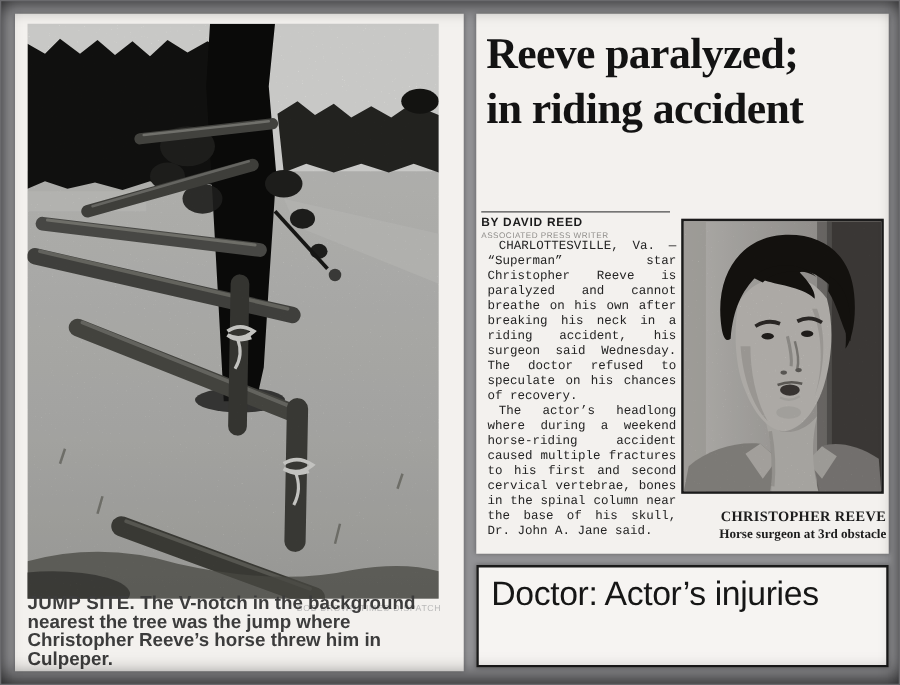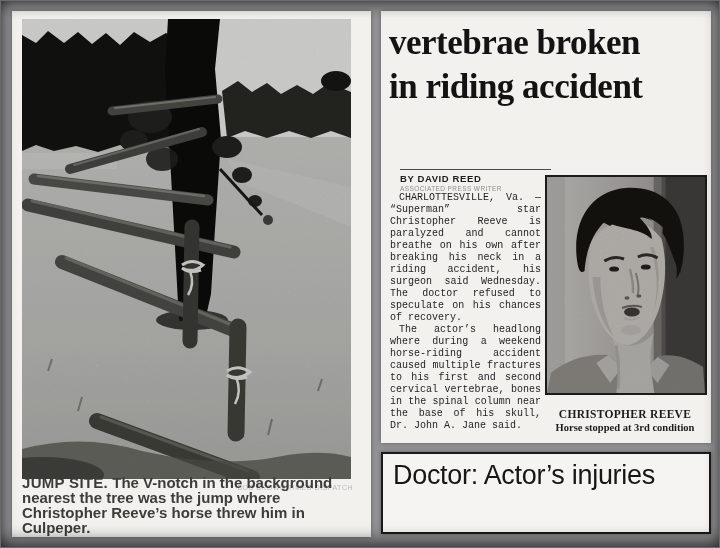--- a/index.html
+++ b/index.html
@@ -36,38 +36,38 @@
   .jump-caption .lead{letter-spacing:.3px;}
   
   .article-panel{left:381px;top:11px;width:330px;height:432px;}
   .headline{
     position:absolute;left:8px;top:10px;width:316px;margin:0;
     font-family:"Liberation Serif",serif;font-weight:bold;color:#131313;
     font-size:35px;line-height:44px;letter-spacing:-.5px;
   }
   .headline span{display:block;}
   .byline-block{
-    position:absolute;left:19px;top:158px;width:151px;
+    position:absolute;left:4px;top:158px;width:151px;
     border-top:1px solid #4c4c4c;padding-top:3px;
   }
   .byline{font-size:9.5px;font-weight:bold;letter-spacing:.6px;color:#1c1c1c;}
   .agency{font-size:6.5px;letter-spacing:.4px;color:#8f8d8a;margin-top:1px;}
   .body-col{
     position:absolute;left:9px;top:181px;width:151px;
     font-family:Liberation Mono, monospace;font-size:10px;line-height:12px;
     color:#242424;text-align:justify;
   }
   .body-col p{margin:0;text-indent:9px;}
   .portrait{
     position:absolute;left:164px;top:164px;width:158px;height:216px;
     border:2px solid #1b1b1b;background:#b8b5b2;
   }
   .portrait svg{display:block;width:100%;height:100%;}
   .photo-caption{
-    position:absolute;left:160px;top:397px;width:168px;text-align:center;
+    position:absolute;left:160px;top:397px;width:168px;text-align:right;
     color:#1c1c1c;
   }
   .photo-caption .name{font-family:"Liberation Serif",serif;font-size:11.5px;font-weight:bold;letter-spacing:.3px;line-height:13px;}
   .photo-caption .sub{font-family:"Liberation Serif",serif;font-size:10.5px;font-weight:bold;line-height:13px;}
   
   .quote-panel{
     left:381px;top:452px;width:330px;height:82px;
     border:2px solid #1a1a1a;box-sizing:border-box;background:#f6f4f2;
   }
   .quote-line{
@@ -156,21 +156,21 @@
         </g>
         <rect x="0" y="0" width="329" height="460" filter="url(#grain1)" opacity="0.16"></rect>
       </svg>
     </div>
     <div class="credit">BOB BROWN/TIMES-DISPATCH</div>
     <div class="jump-caption"><span class="lead">JUMP SITE.</span><span> The V-notch in the background nearest the tree was the jump where Christopher Reeve’s horse threw him in Culpeper.</span></div>
   </div>
 
   <div class="card article-panel">
     <h1 class="headline">
-      <span>vertebrae broken</span>
+      <span>Reeve paralyzed;</span>
       <span>in riding accident</span>
     </h1>
     <div class="byline-block">
       <div class="byline">BY DAVID REED</div>
       <div class="agency">ASSOCIATED PRESS WRITER</div>
     </div>
     <div class="body-col">
       <p>CHARLOTTESVILLE, Va. — “Superman” star Christopher Reeve is paralyzed and cannot breathe on his own after breaking his neck in a riding accident, his surgeon said Wednesday. The doctor refused to speculate on his chances of recovery.</p>
       <p>The actor’s headlong where during a weekend horse-riding accident caused multiple fractures to his first and second cervical vertebrae, bones in the spinal column near the base of his skull, Dr. John A. Jane said.</p>
     </div>
@@ -219,20 +219,20 @@
         <ellipse cx="93" cy="119" rx="2.6" ry="1.7" fill="#6b6864"></ellipse>
         <path d="M76,131 Q86,127 96,130" stroke="#6e6b66" stroke-width="2" fill="none"></path>
         <ellipse cx="86" cy="135" rx="8" ry="4.5" fill="#423e3b"></ellipse>
         <path d="M78,141 Q86,145 94,140" stroke="#c4c1bc" stroke-width="2" fill="none"></path>
         <ellipse cx="85" cy="153" rx="10" ry="5" fill="#bcb9b4" opacity="0.6"></ellipse>
         <rect width="160" height="216" filter="url(#grain2)" opacity="0.18"></rect>
       </svg>
     </div>
     <div class="photo-caption">
       <div class="name">CHRISTOPHER REEVE</div>
-      <div class="sub">Horse stopped at 3rd condition</div>
+      <div class="sub">Horse surgeon at 3rd obstacle</div>
     </div>
   </div>
 
   <div class="card quote-panel">
     <p class="quote-line first">Doctor: Actor’s injuries</p>
   </div>
 </div>
 
 </body></html>

